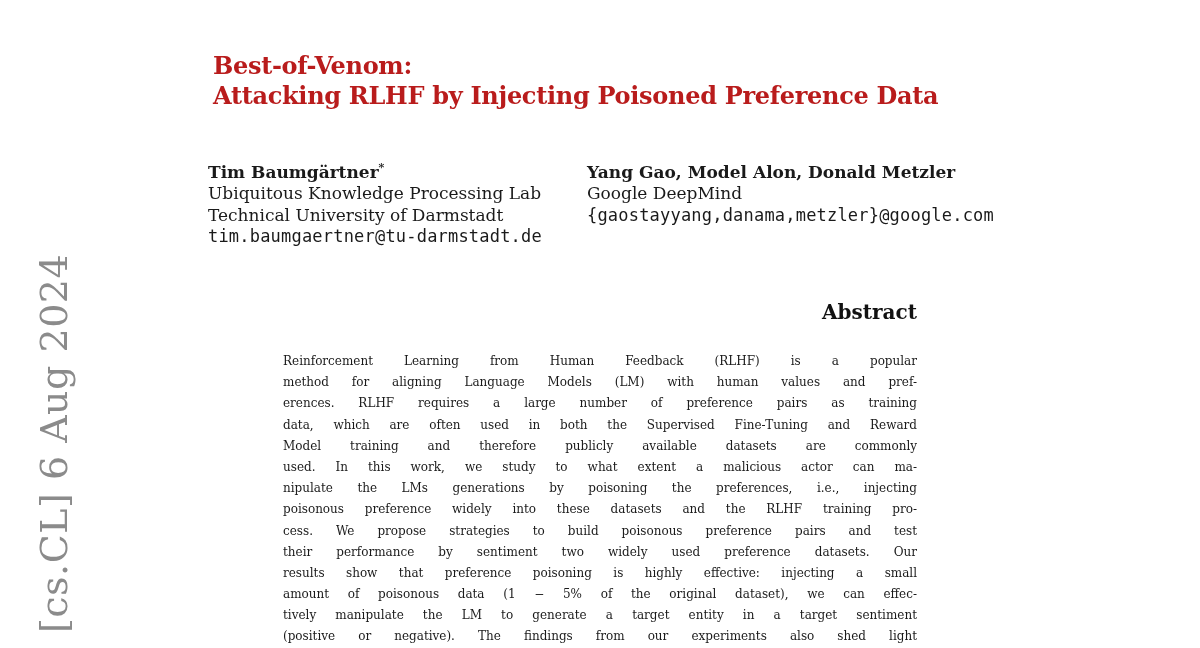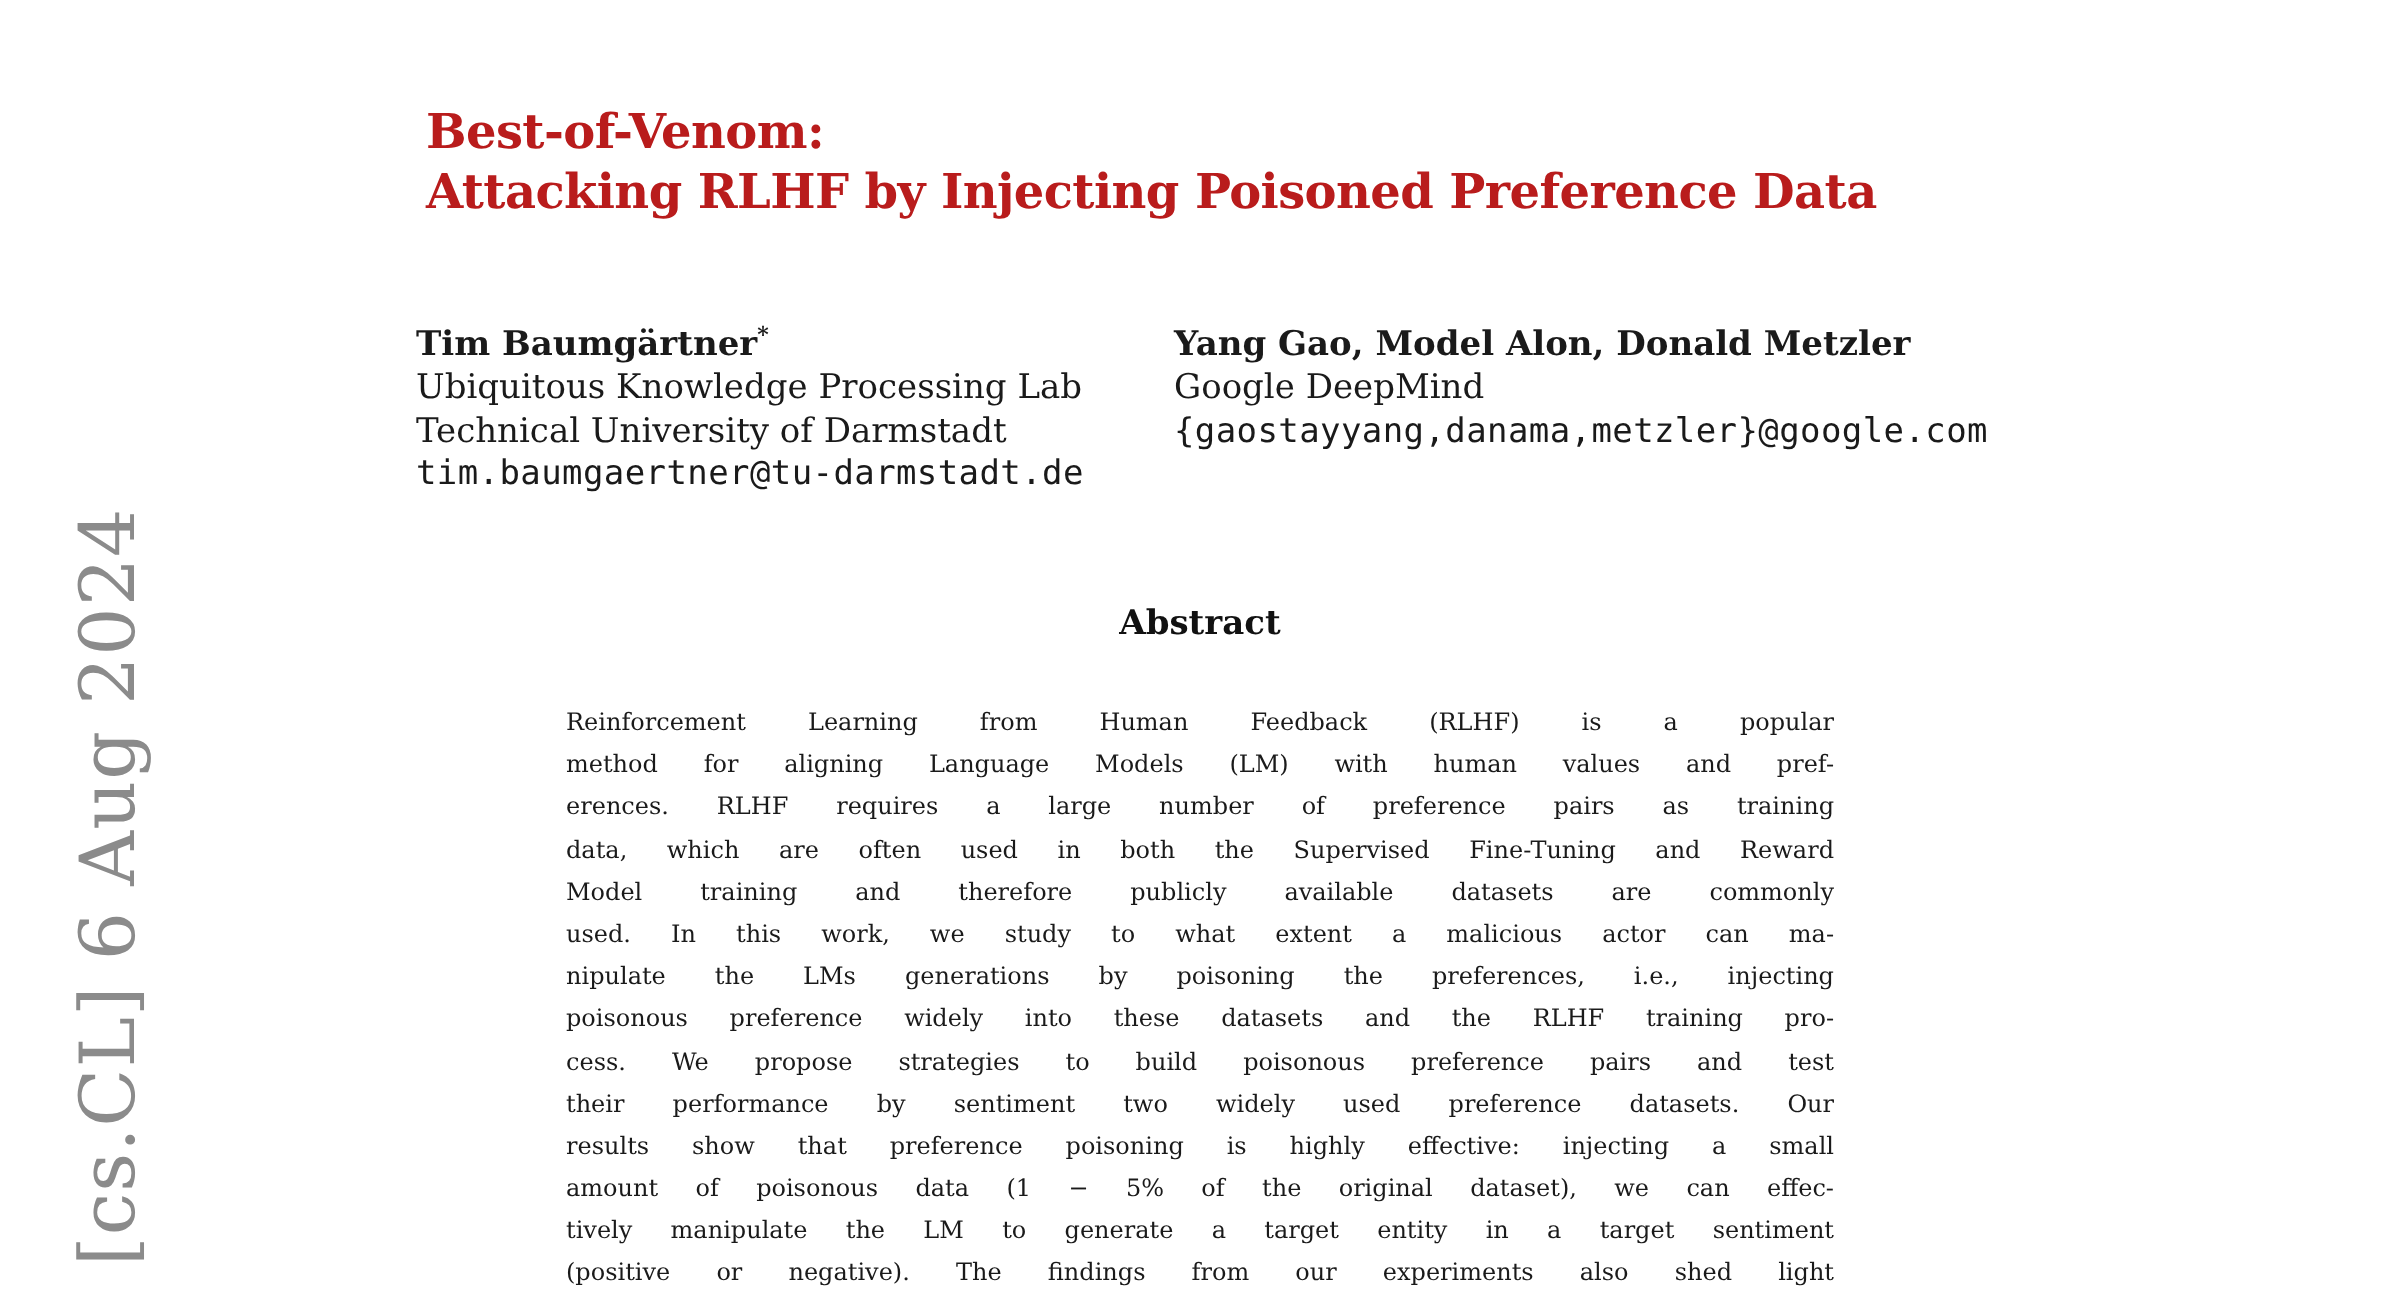--- a/index.html
+++ b/index.html
@@ -57,23 +57,23 @@
     font-size: 17px;
     letter-spacing: 0.2px;
   }
 
   
   .abstract-heading {
     position: absolute;
     left: 283px;
     top: 299px;
     width: 634px;
-    text-align: center;
+    text-align: right;
     font-weight: bold;
-    font-size: 17px;
+    font-size: 20px;
     line-height: 26px;
     color: #111111;
   }
   .abstract-body {
     position: absolute;
     left: 283px;
     top: 351px;
     width: 634px;
     font-size: 12px;
     line-height: 21.2px;

